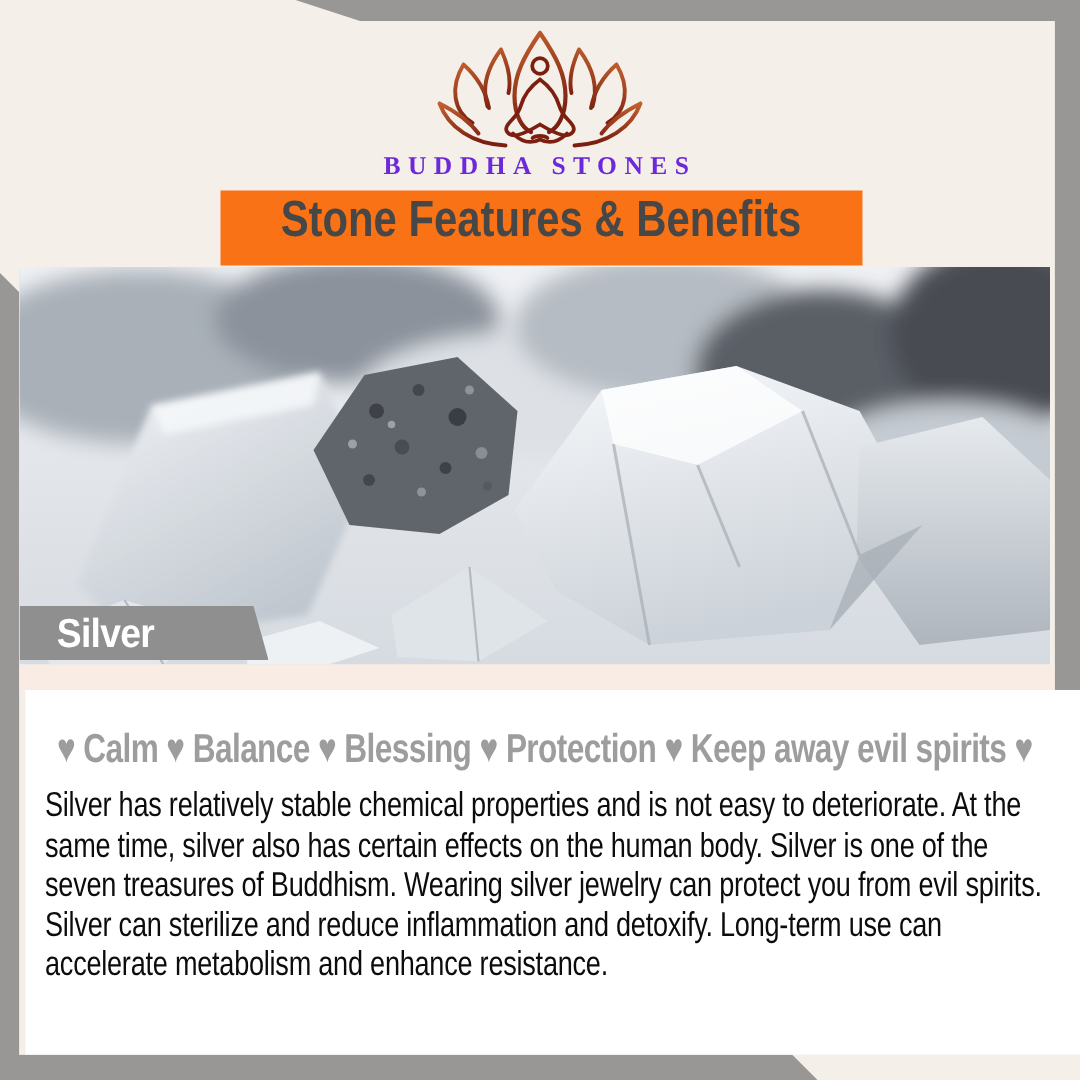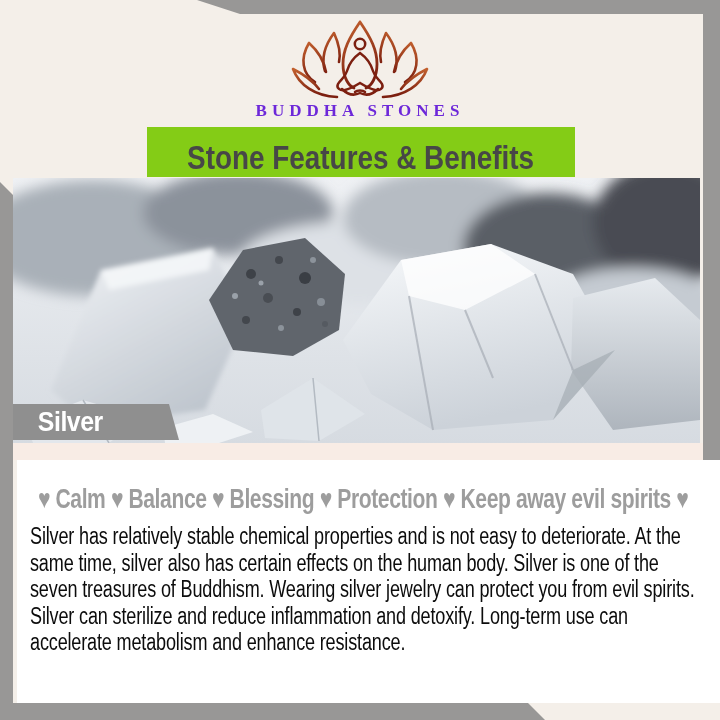--- a/index.html
+++ b/index.html
@@ -24,22 +24,22 @@
   
   .logo-wrap{left:0;top:18px;width:720px;text-align:center;}
   .brand-name{
     left:0;top:101px;width:720px;text-align:center;
     font-family:"Liberation Serif", serif;font-size:17px;font-weight:600;
     letter-spacing:5px;color:#6d28d9;
   }
 
   
   .banner{
-    left:147px;top:127px;width:428px;height:50px;background:#84cc16;
-    display:flex;align-items:flex-end;justify-content:center;
+    left:147px;top:127px;width:428px;height:50px;background:#f97316;
+    display:flex;align-items:flex-start;justify-content:center;
   }
   .banner-title{
     font-size:34px;font-weight:700;color:#474747;white-space:nowrap;
     transform:scaleX(.82);transform-origin:50% 50%;letter-spacing:0px;
   }
 
   
   .photo{left:13px;top:178px;width:687px;height:265px;overflow:hidden;background:#dfe3e8;}
 
   .stone-label{

